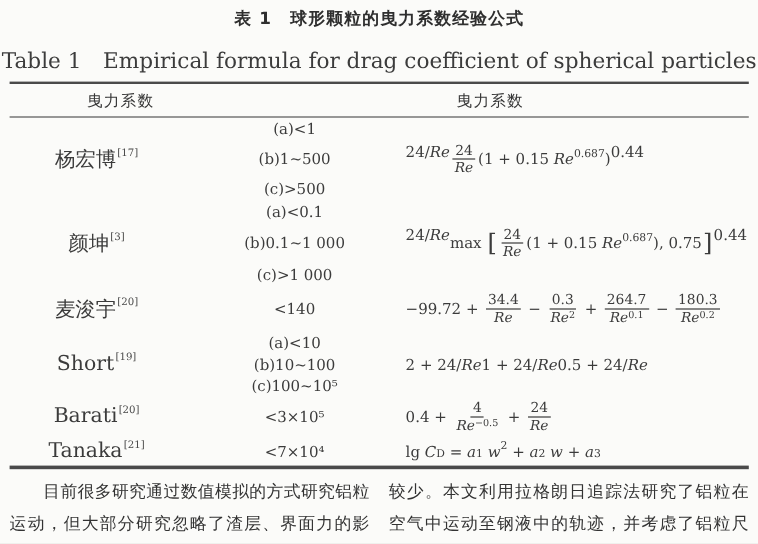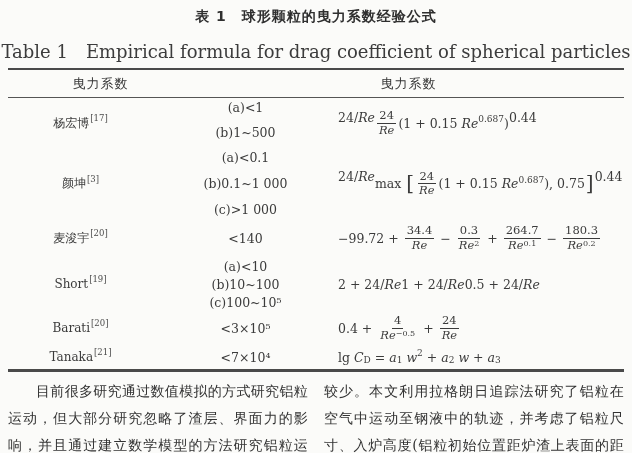--- a/index.html
+++ b/index.html
@@ -20,21 +20,21 @@
   .rule.top{height:2px;margin-top:6px;}
   .rule.mid{height:1px;background:#555;}
   .rule.bot{height:2.5px;}
   .trow,.thead{display:flex;align-items:center;}
   .thead{height:27px;}
   .c1{width:145px;display:flex;align-items:center;justify-content:center;text-align:center;}
   .c2{width:185px;display:flex;flex-direction:column;align-items:stretch;}
   .c3{flex:1;display:flex;flex-direction:row;align-items:stretch;}
   .th{font-size:13px;color:#363636;letter-spacing:1px;}
   .thead .c2,.thead .c3{flex-direction:row;justify-content:center;}
-  .scholar{font-size:12px;}
+  .scholar{font-size:17px;}
   .ref{font-size:8.5px;position:relative;top:-5px;margin-left:1px;color:#4a4a4a;}
   .line{display:flex;align-items:center;justify-content:center;font-size:12.5px;color:#3b3b3b;white-space:pre;}
   .sm{height:19px;} .lg{height:31px;} .lg2{height:33px;}
   .md{height:18px;} .xl{height:34px;} .xxl{height:38px;} .one{height:24px;}
   .formula{font-size:12.5px;}
   .i{font-style:italic;}
   .sup{font-size:9px;position:relative;top:-4px;}
   .sub{font-size:9px;position:relative;top:3px;}
   .big{font-size:20px;font-weight:300;position:relative;top:-1px;padding:0 1px;}
   .frac{display:inline-flex;flex-direction:column;align-items:center;margin:0 2px;font-size:11.5px;line-height:1.15;vertical-align:middle;}
@@ -68,20 +68,21 @@
     <hr class="rule mid">
 
     <div class="trow">
       <div class="c1">
         <span class="scholar">杨宏博</span>
           <span class="ref">[17]</span>
       </div>
       <div class="c2">
         <div class="line sm">(a)&lt;1</div>
         <div class="line lg">(b)1~500</div>
+        <div class="line sm">(c)&gt;500</div>
       </div>
       <div class="c3">
         <div class="line sm formula"><span class="t">24/</span><span class="i">Re</span></div>
         <div class="line lg formula"><span class="frac"><span class="num"><span class="t">24</span></span><span class="den"><span class="i">Re</span></span></span><span class="t">(1 + 0.15 </span><span class="i">Re</span><span class="sup">0.687</span><span class="t">)</span></div>
         <div class="line sm formula"><span class="t">0.44</span></div>
       </div>
     </div>
 
     <div class="trow">
       <div class="c1">

